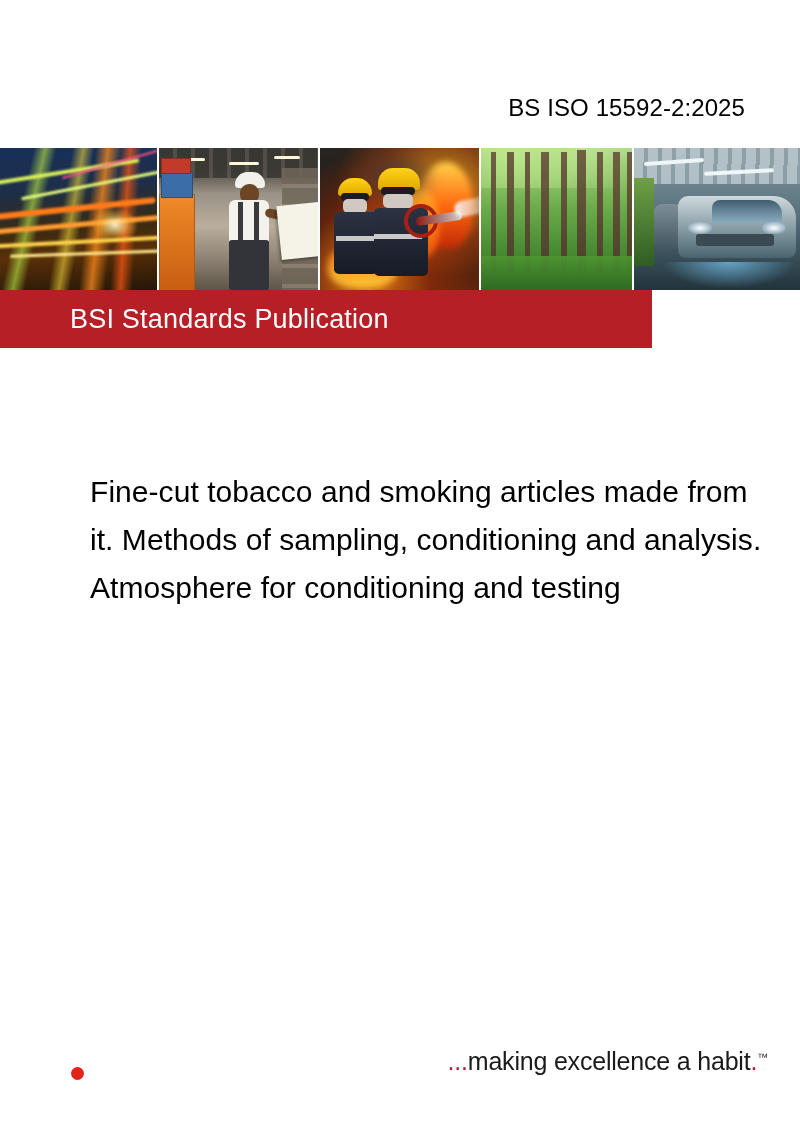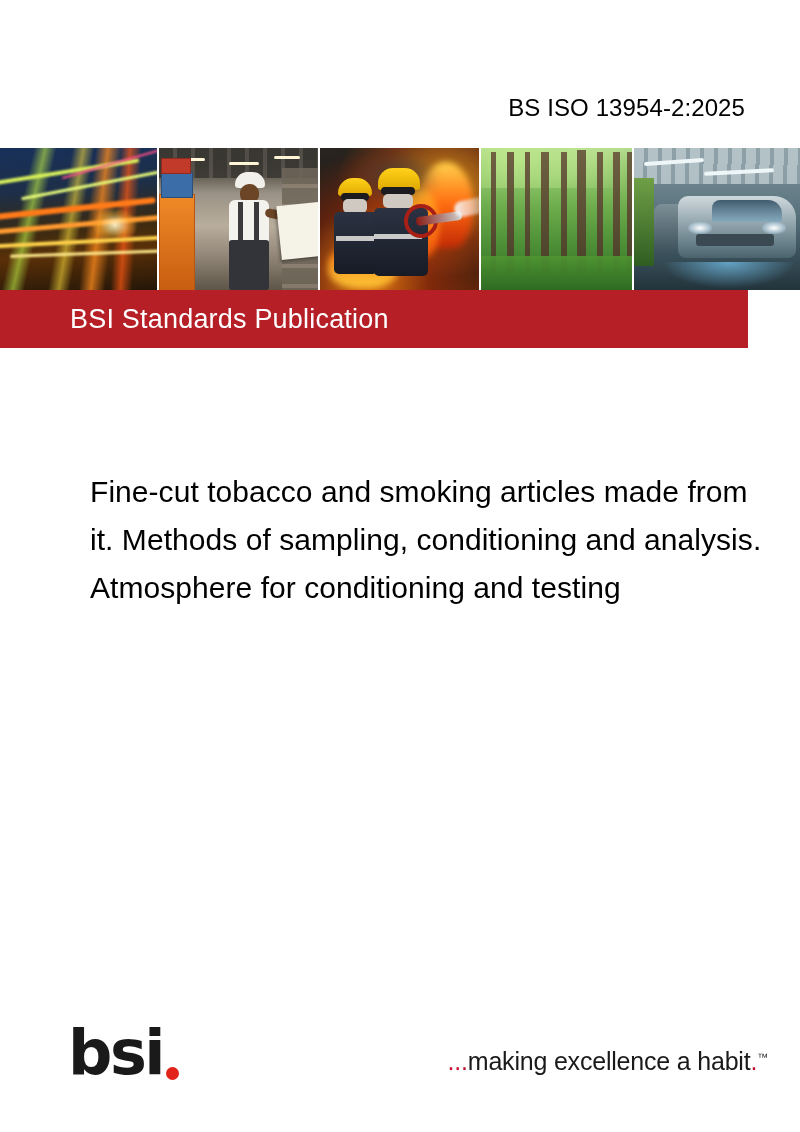--- a/index.html
+++ b/index.html
@@ -283,21 +283,21 @@
   .p5 .floorglow {
     position: absolute; left: 30px; right: 6px; bottom: 2px; height: 26px;
     background: radial-gradient(ellipse at 50% 0%, rgba(120,200,245,0.7), rgba(40,90,130,0) 72%);
   }
 
   
   .banner {
     position: absolute;
     top: 290px;
     left: 0;
-    width: 748px;
+    width: 652px;
     height: 58px;
     background: #b61f26;
   }
   .banner-text {
     position: absolute;
     left: 70px;
     top: 50%;
     transform: translateY(-50%);
     color: #ffffff;
     font-size: 27px;
@@ -361,21 +361,21 @@
   .tagline .end-dot { color: #c8102e; }
   .tagline .tm {
     font-size: 11px;
     vertical-align: super;
     color: #1a1a1a;
   }
 </style>
 </head>
 <body>
 
-<div class="std-number">BS ISO 13954-2:2025</div>
+<div class="std-number">BS ISO 15592-2:2025</div>
 
 <div class="photo-strip">
 
   <div class="photo-panel p1">
     <div class="bg"></div>
     <div class="streak s1"></div>
     <div class="streak s2"></div>
     <div class="streak s3"></div>
     <div class="streak s4"></div>
     <div class="streak s5"></div>
@@ -468,19 +468,18 @@
   <div class="banner-text">BSI Standards Publication</div>
 </div>
 
 <div class="title-block">
   <div class="title-line">Fine-cut tobacco and smoking articles made from</div>
   <div class="title-line">it. Methods of sampling, conditioning and analysis.</div>
   <div class="title-line">Atmosphere for conditioning and testing</div>
 </div>
 
 <div class="bsi-logo">
-  <span class="word">bsi</span>
   <span class="dot"></span>
 </div>
 
 <div class="tagline">
   <span class="lead">...</span><span class="mid">making excellence a habit</span><span class="end-dot">.</span><span class="tm">™</span>
 </div>
 
 </body></html>

